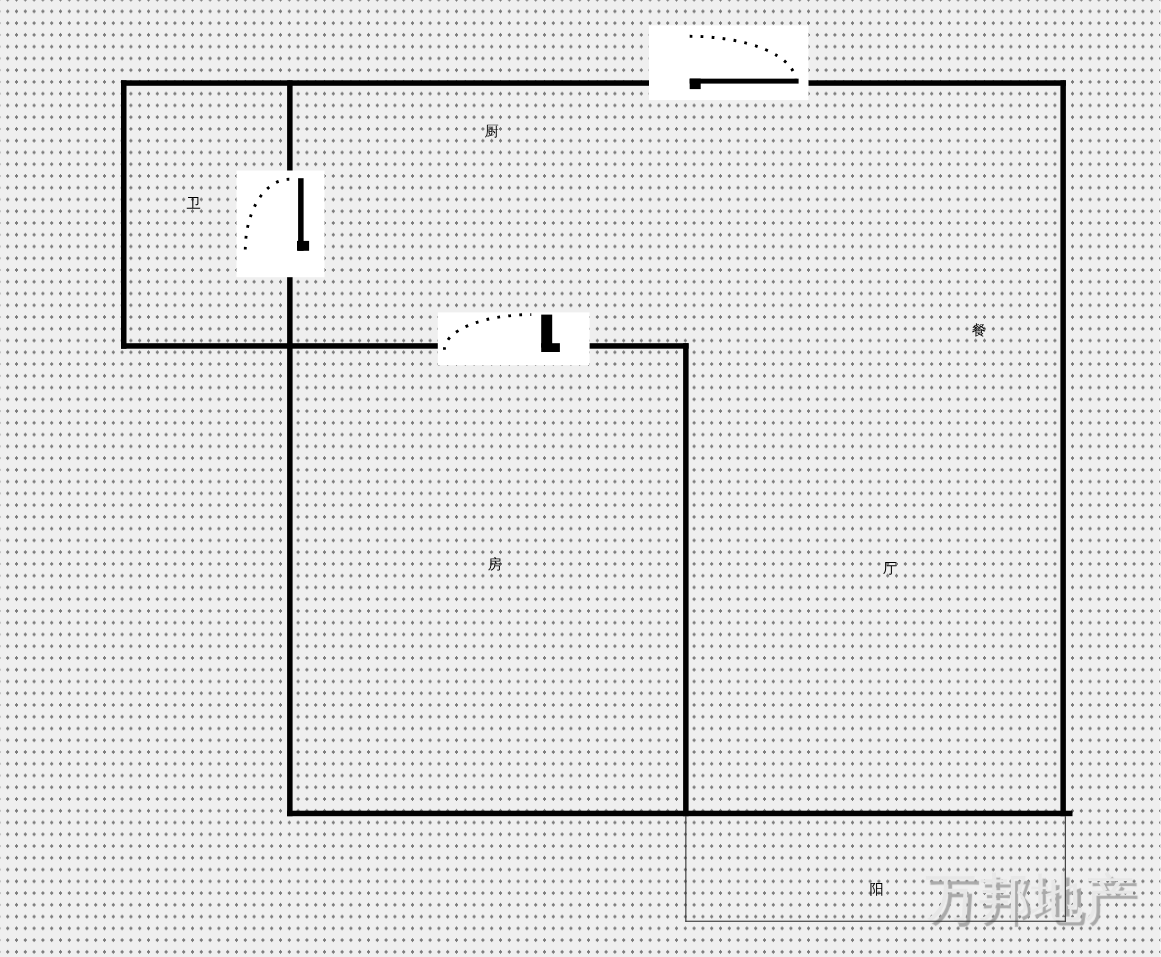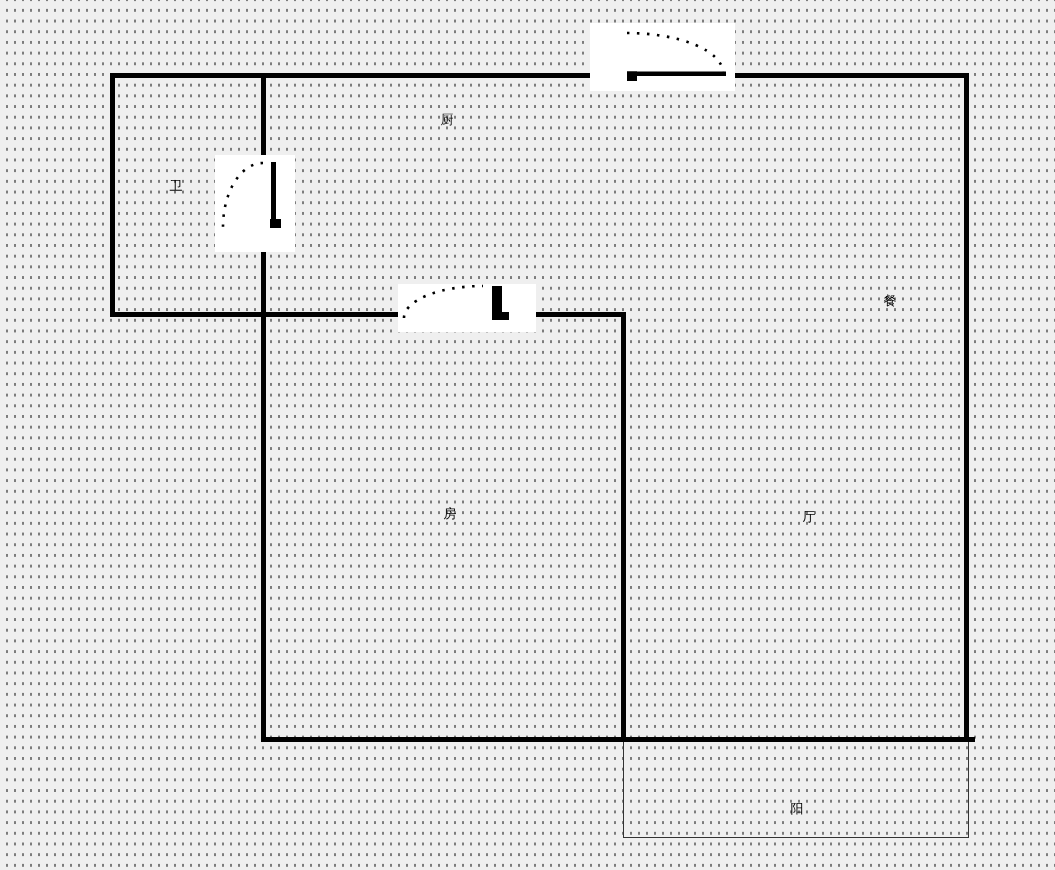--- a/index.html
+++ b/index.html
@@ -34,20 +34,21 @@
     font-size:47px;line-height:1;letter-spacing:1px;white-space:nowrap;
     color:var(--watermark-fill,#e7e7e7);
     text-shadow:4px 4px 1px var(--watermark-shadow,#a9a9a9);
   }
 </style>
 </head>
 <body>
 
 <div class="stage">
 
+  <div class="watermark" style="left:841px;top:794px;">万邦地产</div>
 
   <div class="wall" style="left:110px;top:73px;width:859px;height:5px;"></div>
   <div class="wall" style="left:110px;top:73px;width:5px;height:244px;"></div>
   <div class="wall" style="left:110px;top:312px;width:516px;height:5px;"></div>
   <div class="wall" style="left:261px;top:73px;width:5px;height:669px;"></div>
   <div class="wall" style="left:621px;top:312px;width:5px;height:430px;"></div>
   <div class="wall" style="left:964px;top:73px;width:5px;height:669px;"></div>
   <div class="wall" style="left:261px;top:737px;width:714px;height:5px;"></div>
 
   <div class="balcony-outline" style="left:623px;top:742px;width:344px;height:95px;"></div>

